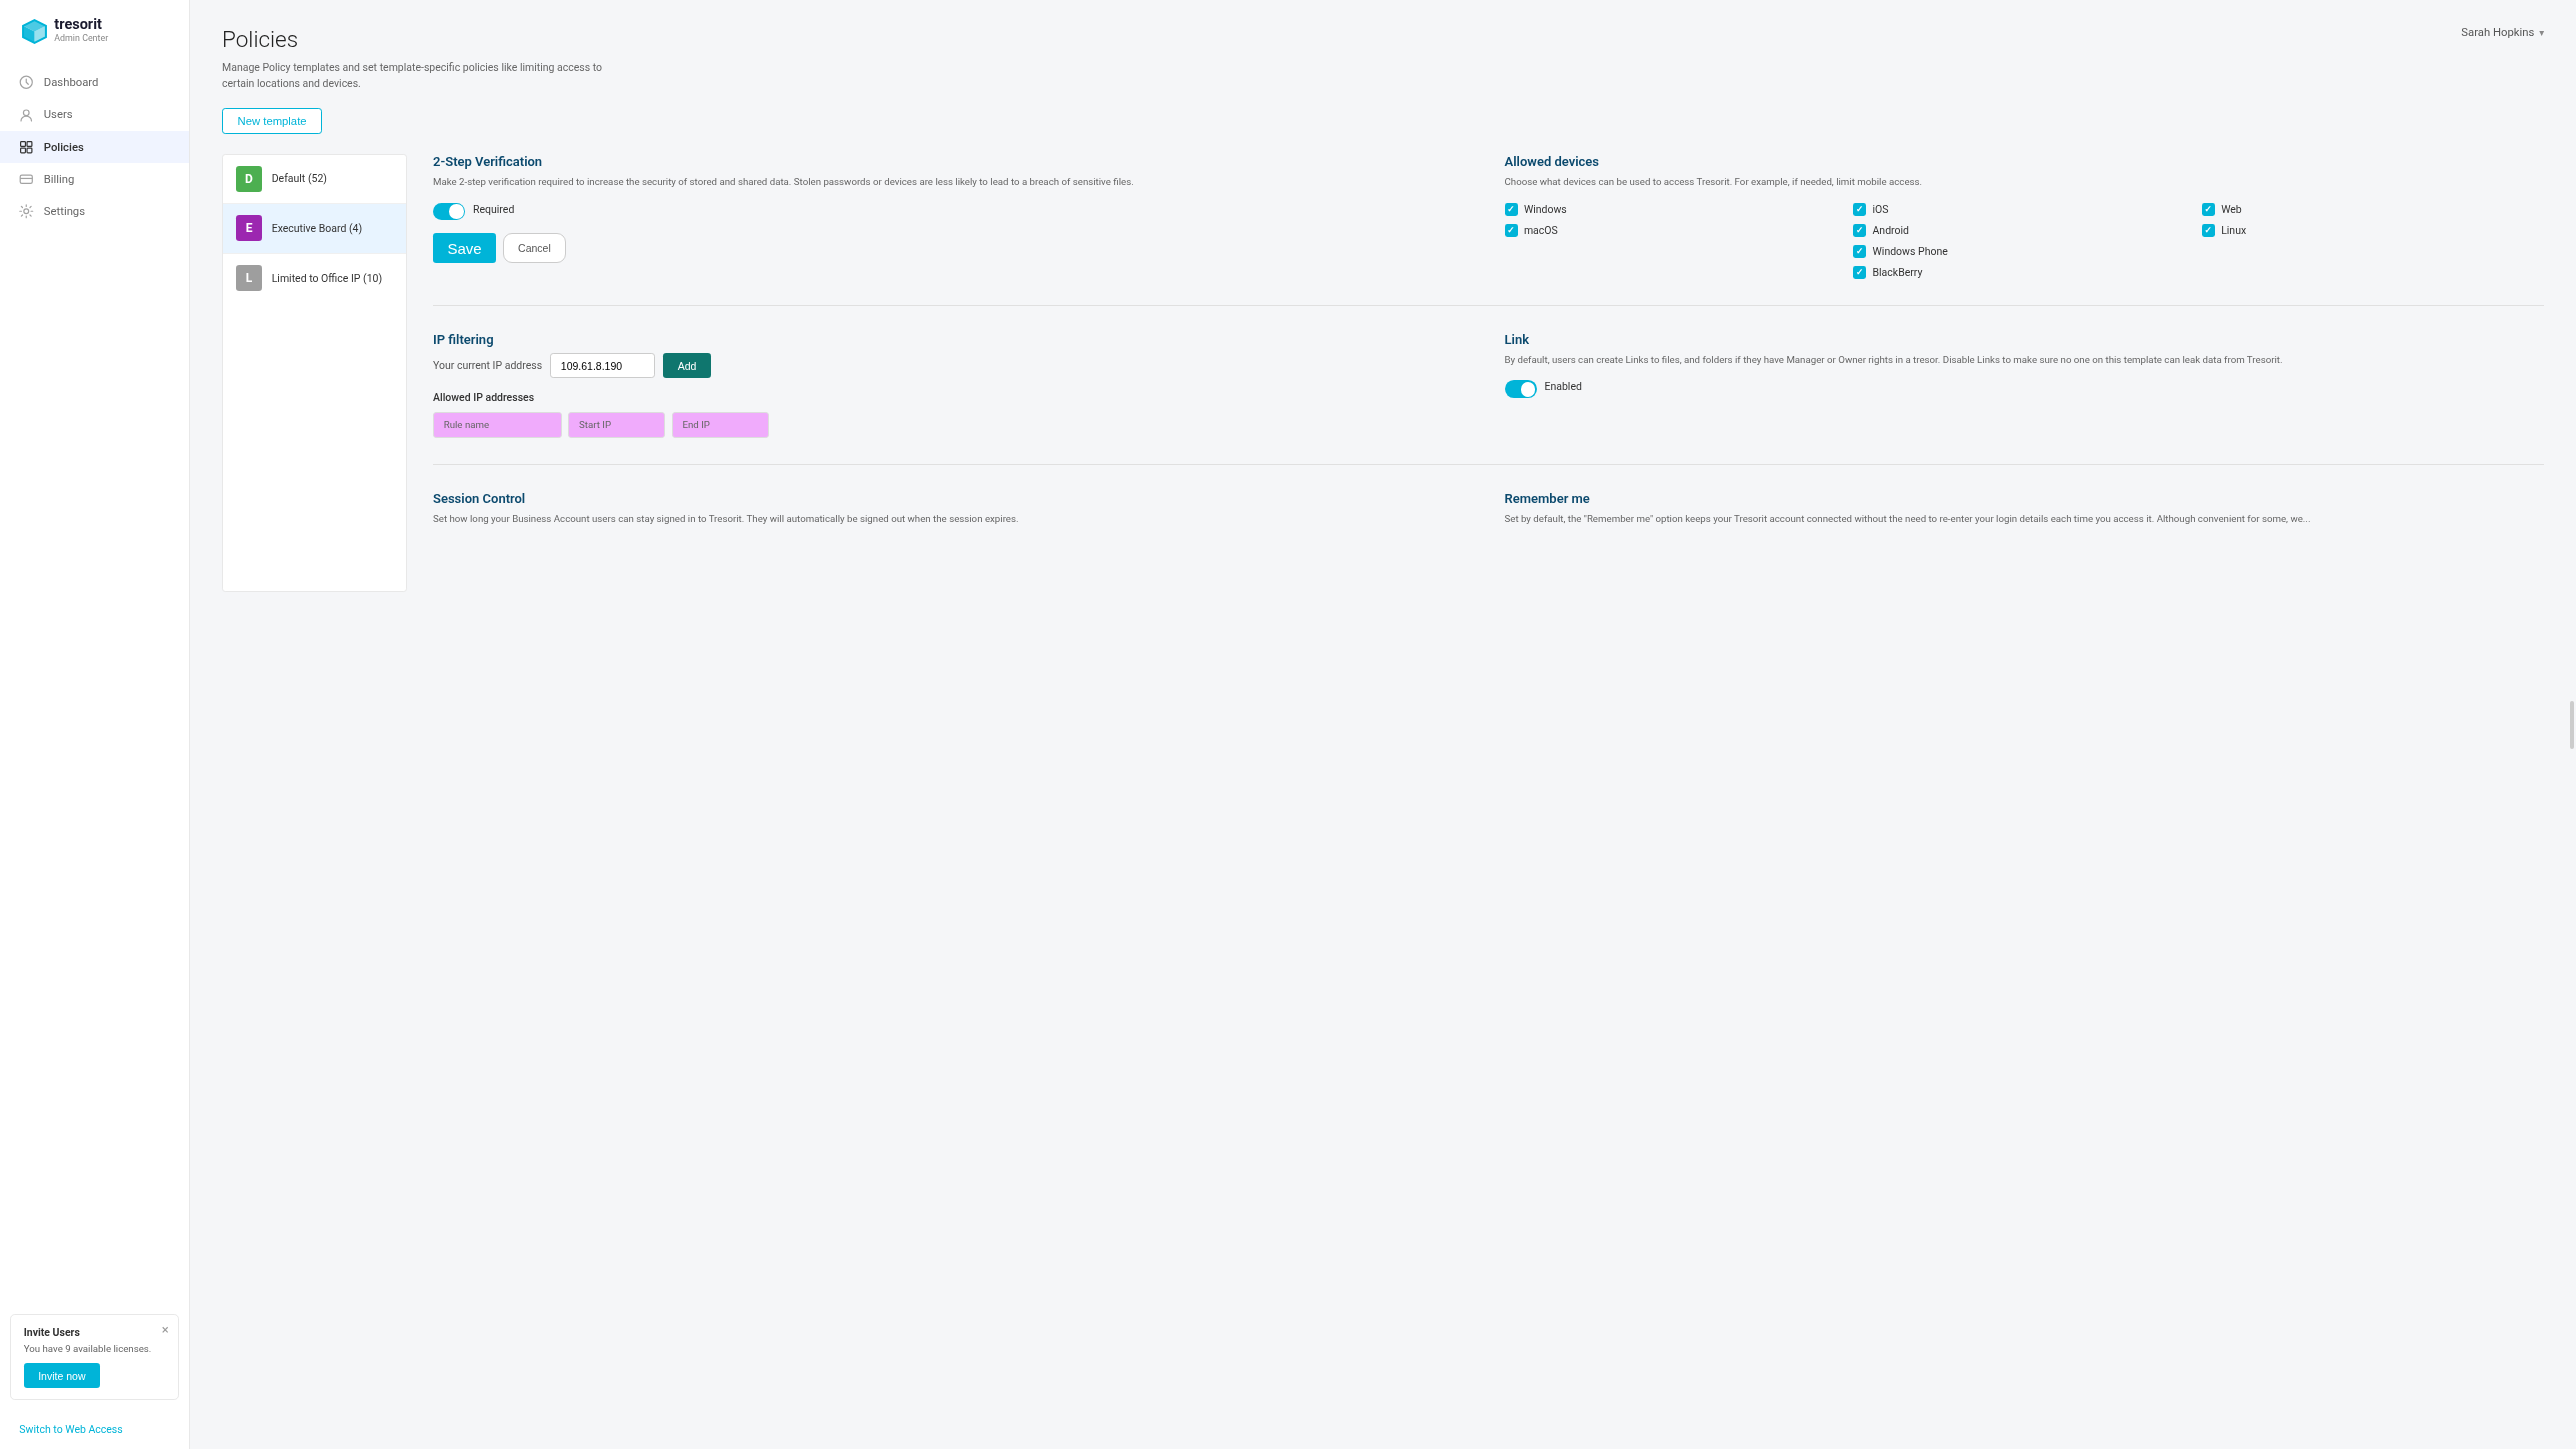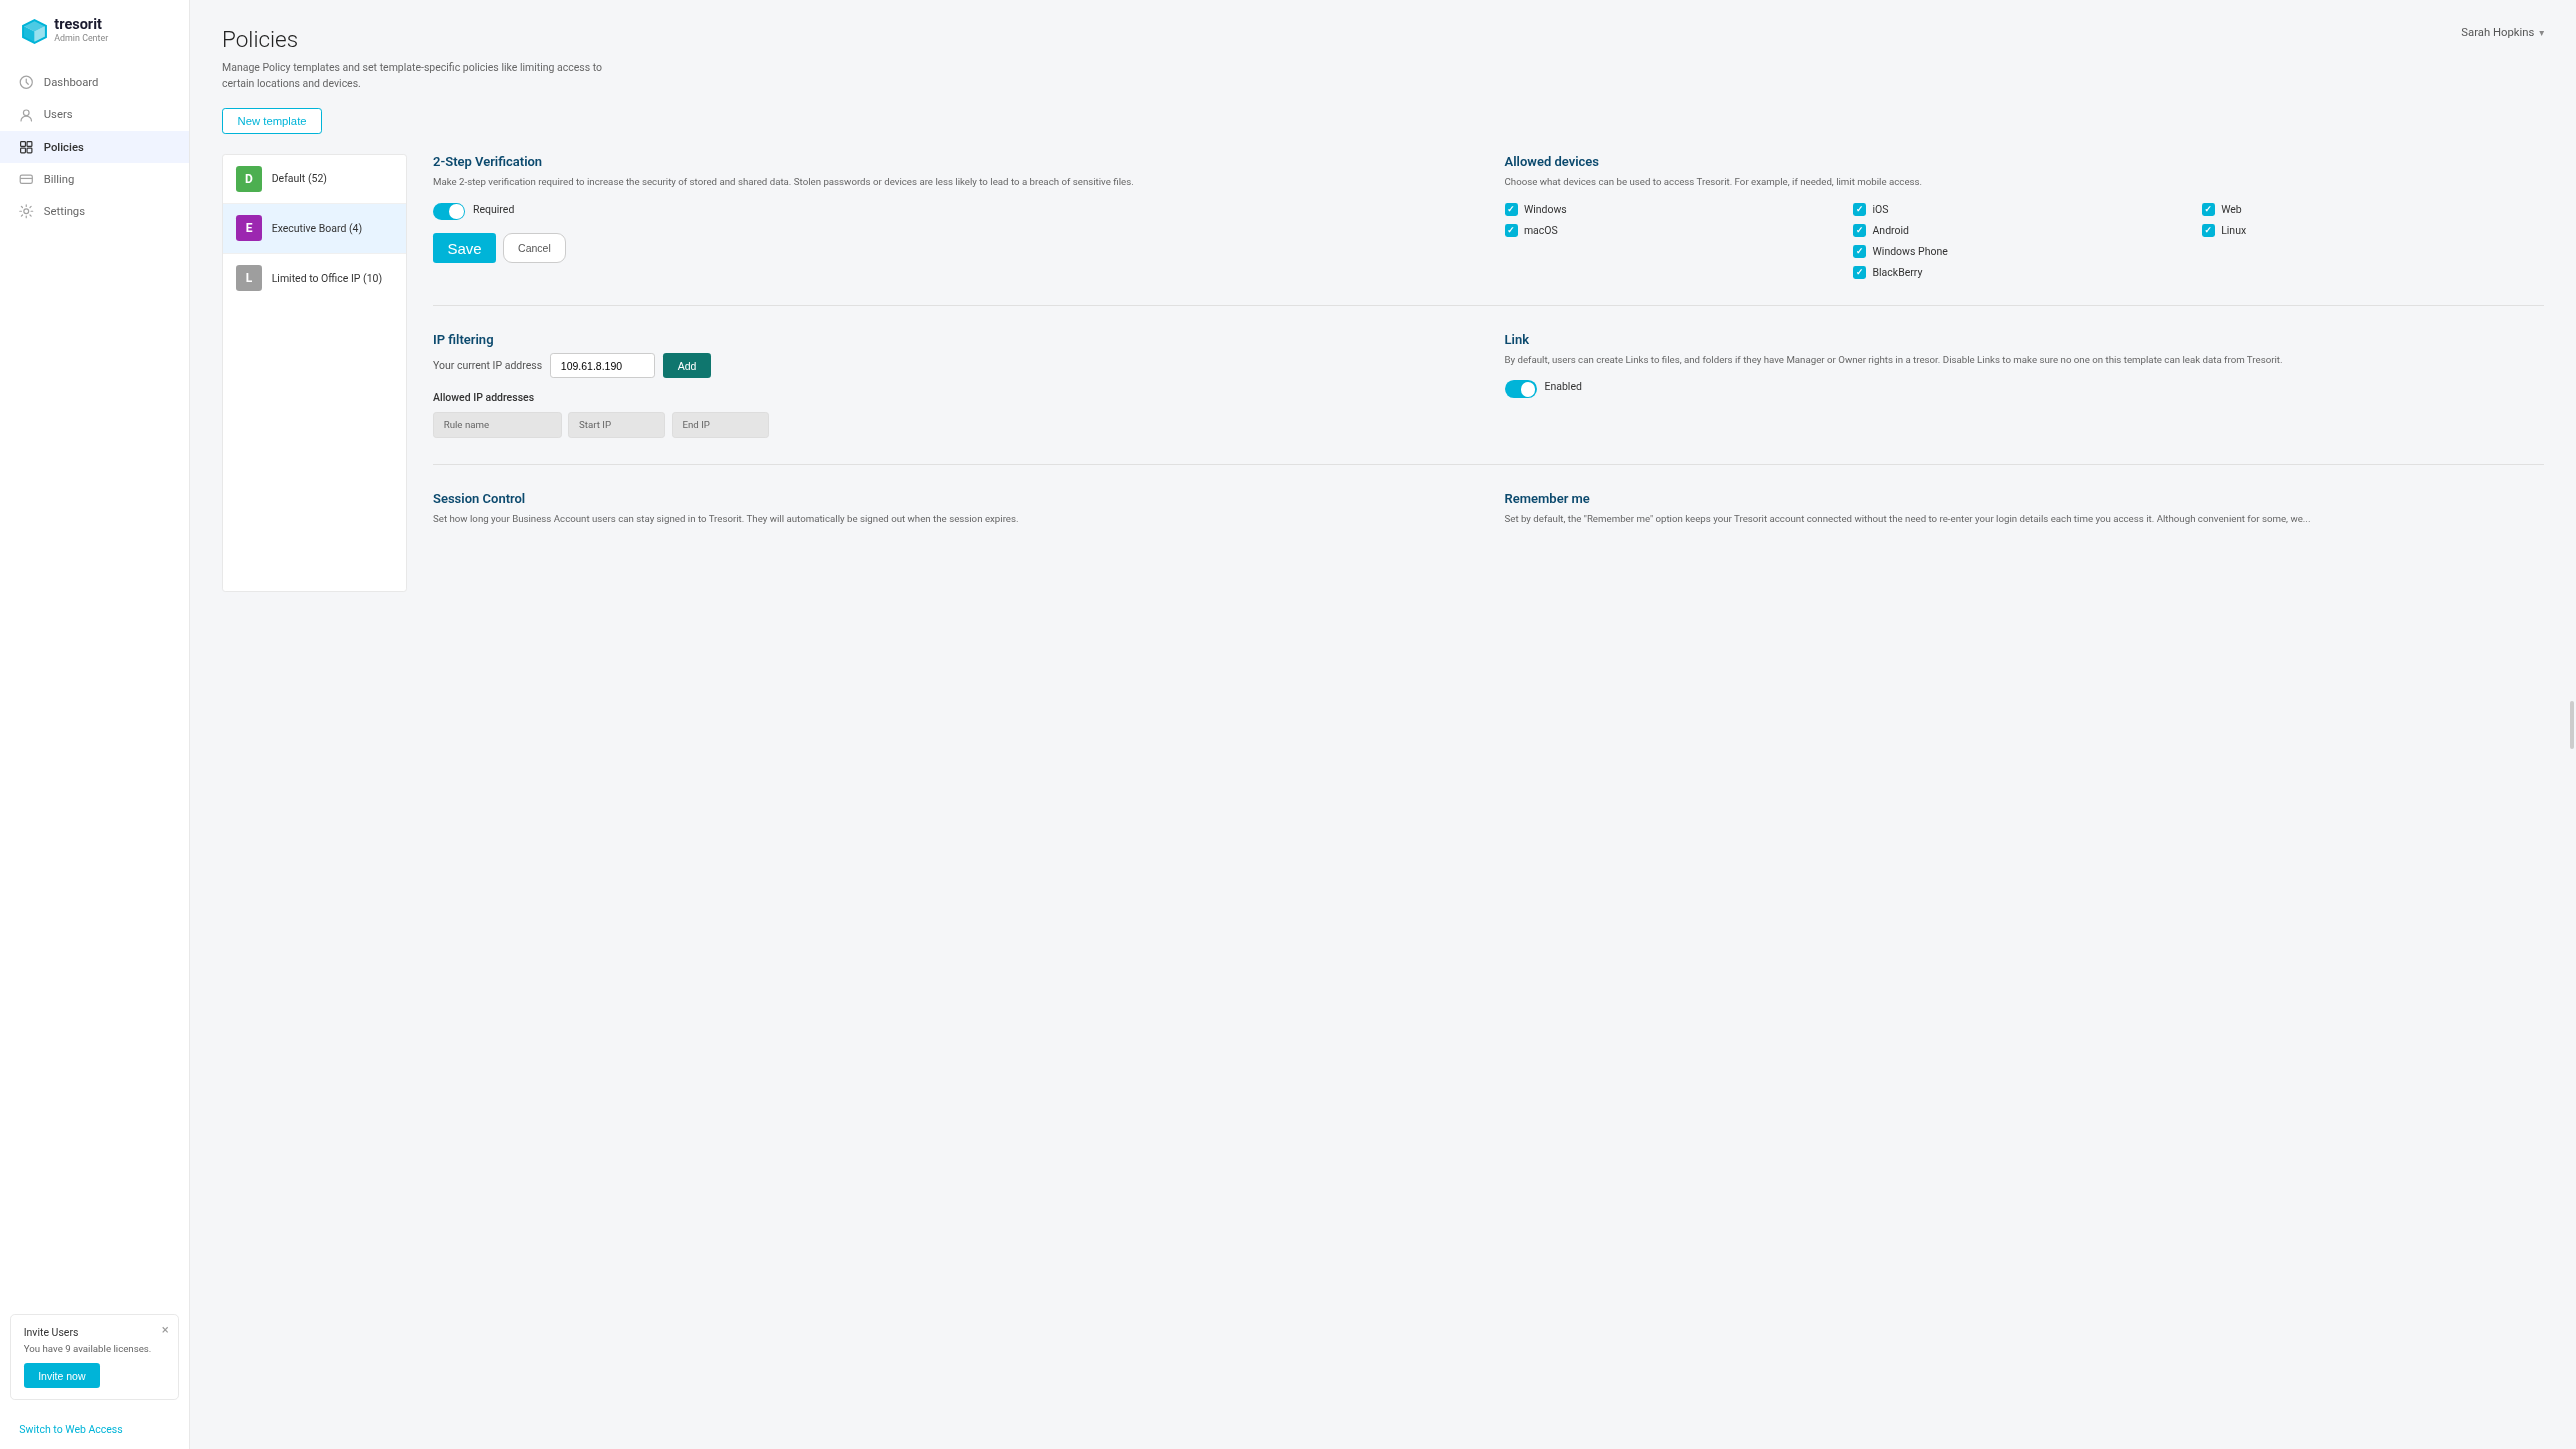--- a/index.html
+++ b/index.html
@@ -66,21 +66,21 @@
     }
     .invite-close {
       position: absolute;
       top: 8px;
       right: 9.7px;
       cursor: pointer;
       color: #999;
       font-size: 13px;
       line-height: 1;
     }
-    .invite-title { font-weight: 400; font-size: 10.5px; margin-bottom: 3.2px; }
+    .invite-title { font-weight: 700; font-size: 10.5px; margin-bottom: 3.2px; }
     .invite-desc { font-size: 9.7px; color: #666; margin-bottom: 9.7px; }
     .invite-btn {
       background: #00b4d8;
       color: #fff;
       border: none;
       border-radius: 3.2px;
       padding: 6.4px 14.5px;
       font-size: 10.5px;
       cursor: pointer;
       font-weight: 500;
@@ -282,21 +282,21 @@
       display: grid;
       grid-template-columns: 129px 97px 97px;
       gap: 6.4px;
     }
     .ip-col-header {
       border: 0.8px solid #ddd;
       border-radius: 3.2px;
       padding: 6.4px 9.7px;
       font-size: 9.7px;
       color: #666;
-      background: #e5e5e5;
+      background: #f0abfc;
     }
 
     .scrollbar-indicator {
       position: fixed;
       right: 1.6px;
       top: 50%;
       width: 4.8px;
       height: 48px;
       background: #ccc;
       border-radius: 2.4px;

